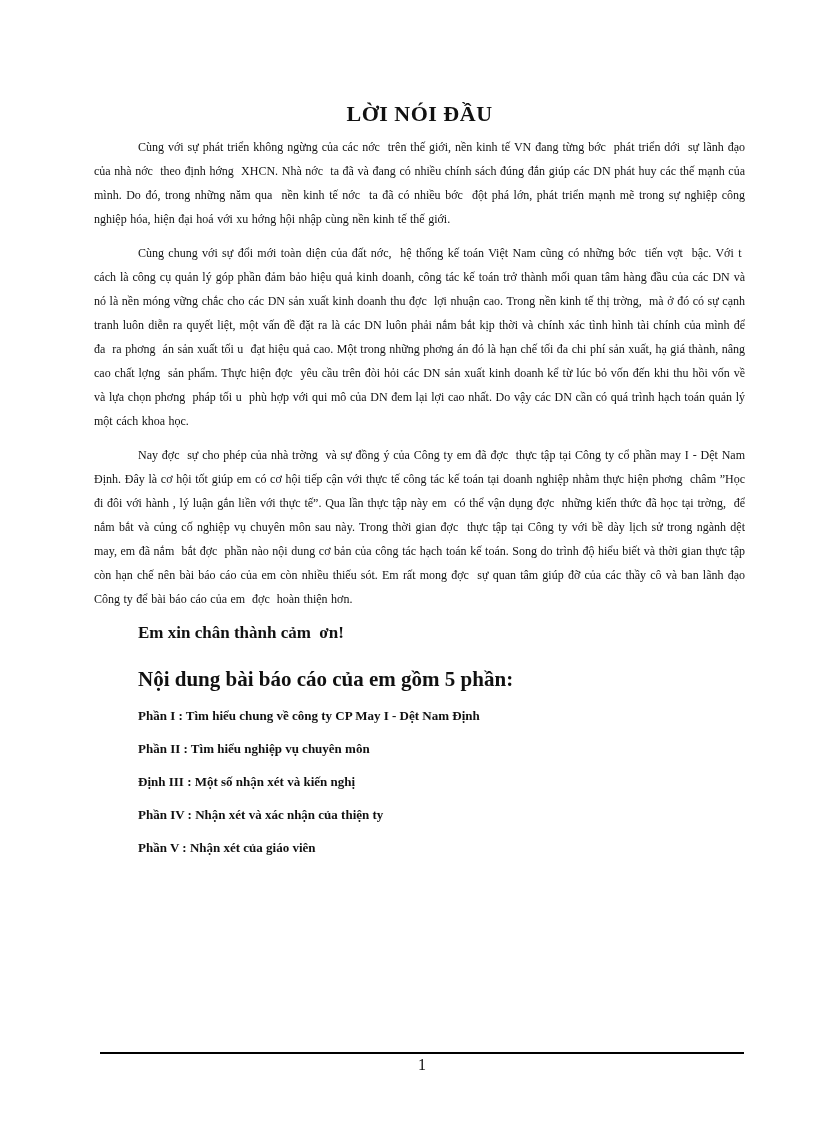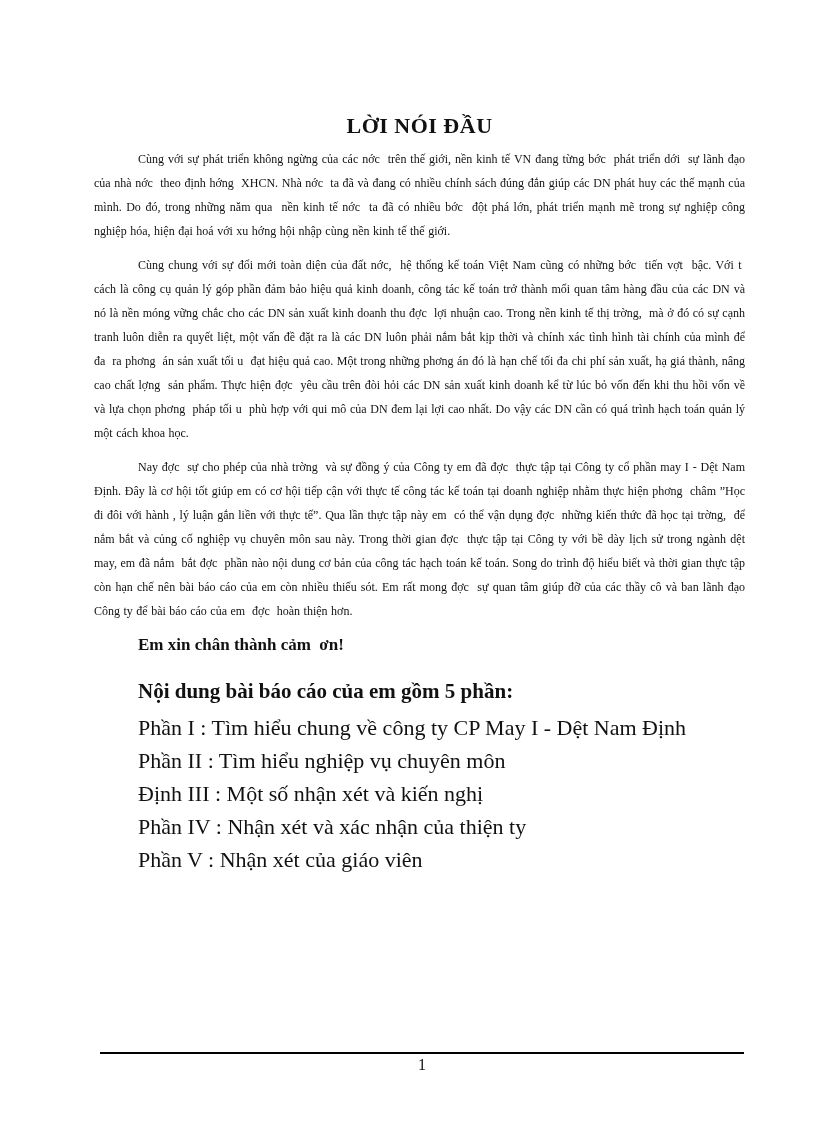--- a/index.html
+++ b/index.html
@@ -12,21 +12,21 @@
     width: 816px;
     height: 1123px;
     background: #ffffff;
     color: #111111;
     font-family: "Liberation Serif", "DejaVu Serif", serif;
     overflow: hidden;
   }
   .content {
     position: absolute;
     left: 94px;
-    top: 112px;
+    top: 100px;
     width: 651px;
   }
   .doc-title {
     margin: 0 0 7px 0;
     text-align: center;
     font-size: 22px;
     line-height: 28px;
     font-weight: bold;
     letter-spacing: 0.5px;
   }
@@ -47,23 +47,24 @@
   }
   .outline-heading {
     margin: 0 0 13px 0;
     font-size: 21px;
     line-height: 24px;
     font-weight: bold;
     text-indent: 44px;
   }
   .outline-item {
     margin: 0 0 9px 0;
-    font-size: 22px;
+    font-size: 13px;
     line-height: 24px;
     text-indent: 44px;
+    font-weight: bold;
   }
   .page-footer {
     position: absolute;
     left: 100px;
     right: 72px;
     top: 1052px;
   }
   .footer-rule {
     border-top: 2px solid #000000;
     height: 0;

